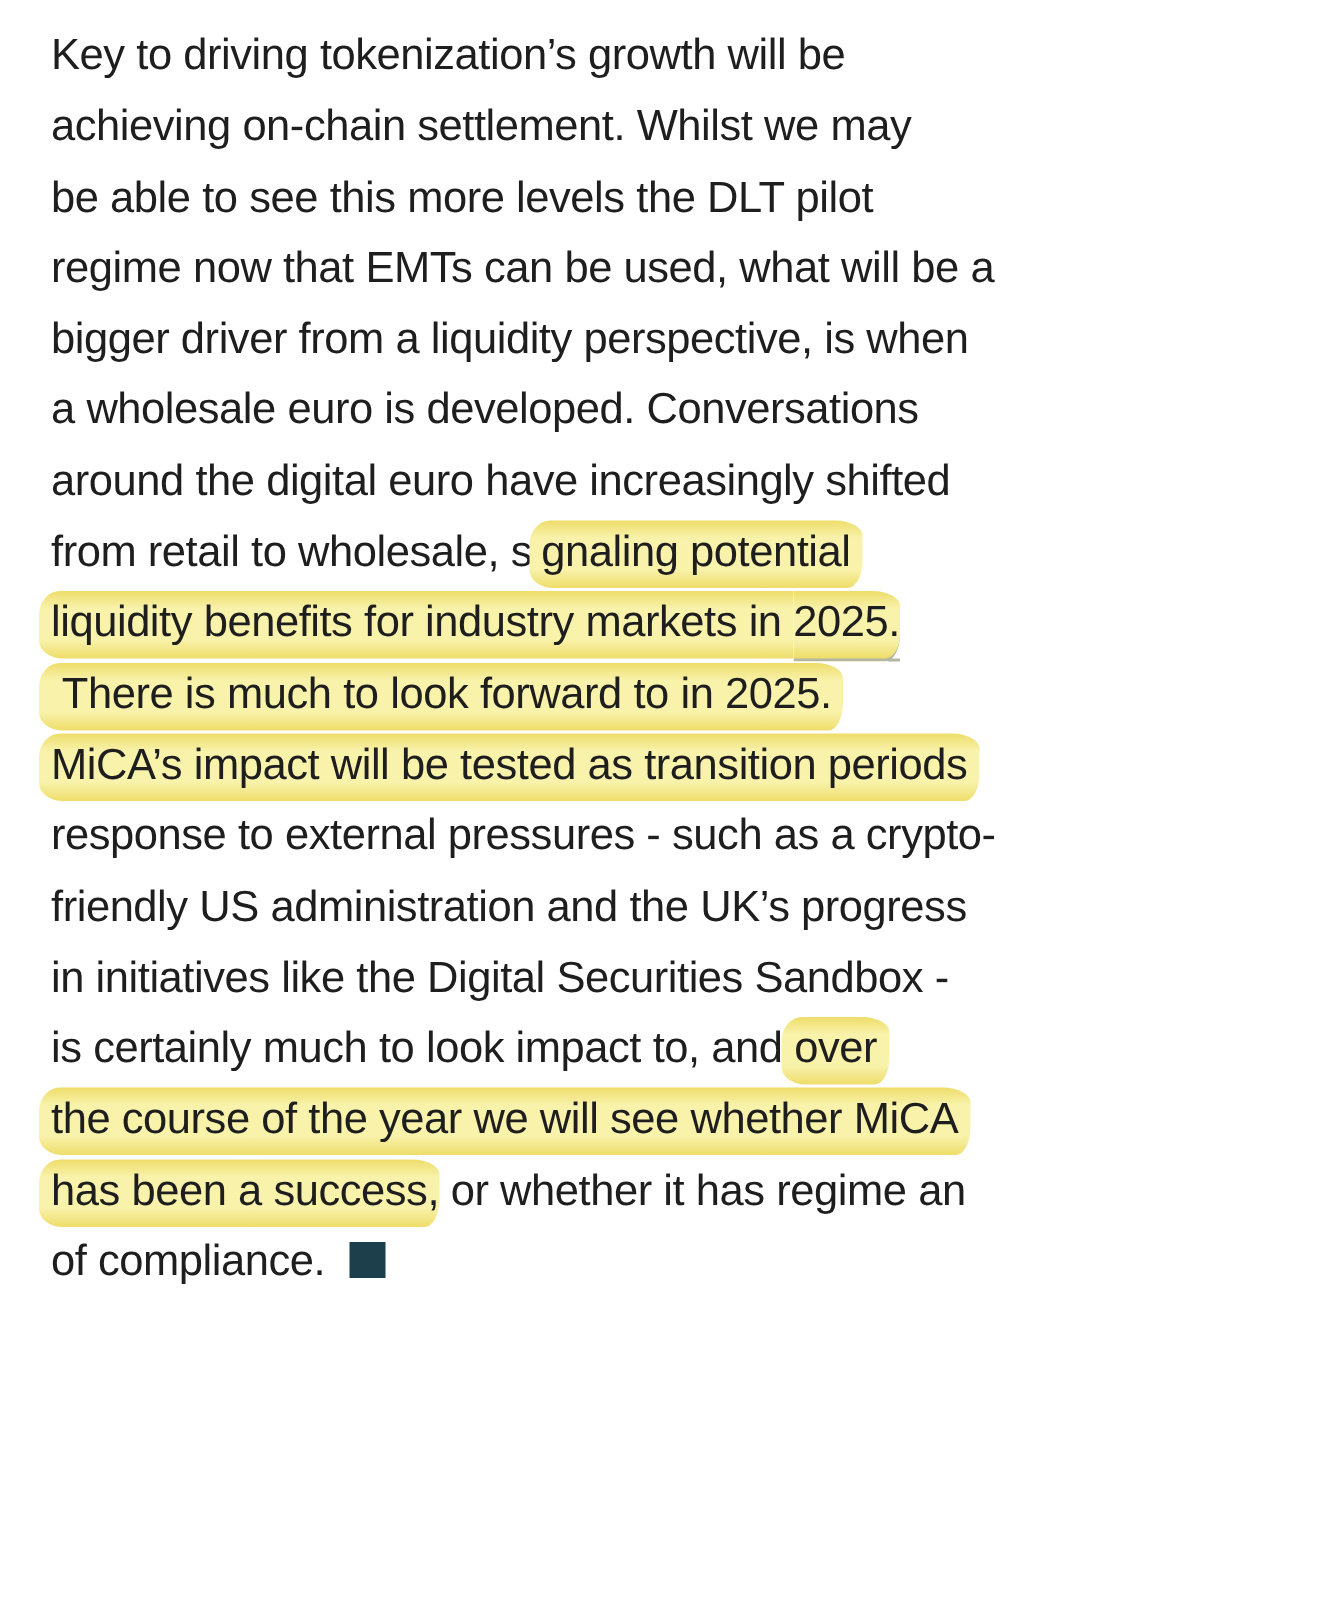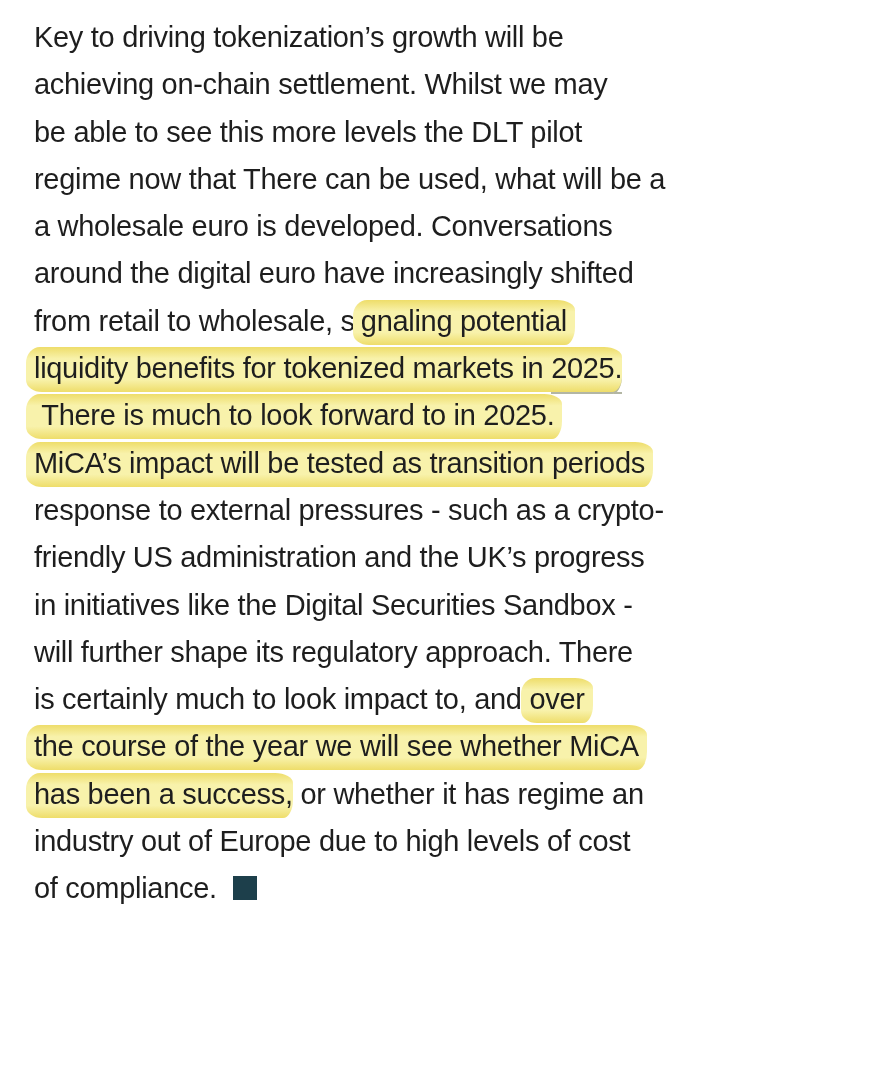--- a/index.html
+++ b/index.html
@@ -67,32 +67,31 @@
   }
 </style>
 </head>
 <body>
 
 <div class="article">
     <div class="para">
       <div class="line"><span class="seg">Key to driving tokenization’s growth will be</span></div>
       <div class="line"><span class="seg">achieving on-chain settlement. Whilst we may</span></div>
       <div class="line"><span class="seg">be able to see this more levels the DLT pilot</span></div>
-      <div class="line"><span class="seg">regime now that There can be used, what will be a</span></div>
+      <div class="line"><span class="seg">regime now that EMTs can be used, what will be a</span></div>
+      <div class="line"><span class="seg">bigger driver from a liquidity perspective, is when</span></div>
       <div class="line"><span class="seg">a wholesale euro is developed. Conversations</span></div>
       <div class="line"><span class="seg">around the digital euro have increasingly shifted</span></div>
       <div class="line"><span class="seg">from retail to wholesale, si</span><span class="seg hl">gnaling potential</span></div>
-      <div class="line"><span class="seg hl no-right">liquidity benefits for tokenized markets in </span><span class="seg hl no-left ul">2025</span><span class="seg ul">.</span></div>
+      <div class="line"><span class="seg hl no-right">liquidity benefits for industry markets in </span><span class="seg hl no-left ul">2025</span><span class="seg ul">.</span></div>
     </div>
     <div class="para">
       <div class="line"><span class="seg hl"> There is much to look forward to in 2025.</span></div>
       <div class="line"><span class="seg hl">MiCA’s impact will be tested as transition periods</span></div>
       <div class="line"><span class="seg">response to external pressures - such as a crypto-</span></div>
       <div class="line"><span class="seg">friendly US administration and the UK’s progress</span></div>
       <div class="line"><span class="seg">in initiatives like the Digital Securities Sandbox -</span></div>
-      <div class="line"><span class="seg">will further shape its regulatory approach. There</span></div>
       <div class="line"><span class="seg">is certainly much to look impact to, and </span><span class="seg hl">over</span></div>
       <div class="line"><span class="seg hl">the course of the year we will see whether MiCA</span></div>
       <div class="line"><span class="seg hl">has been a success</span><span class="seg">, or whether it has regime an</span></div>
-      <div class="line"><span class="seg">industry out of Europe due to high levels of cost</span></div>
       <div class="line"><span class="seg">of compliance. </span><span class="endsq"></span></div>
     </div>
   </div>
 
 </body></html>

